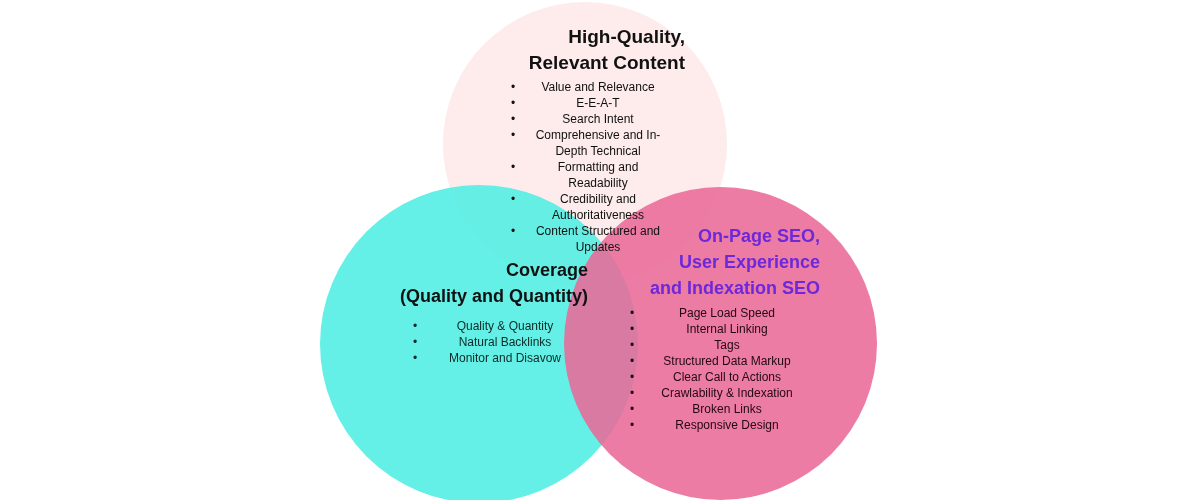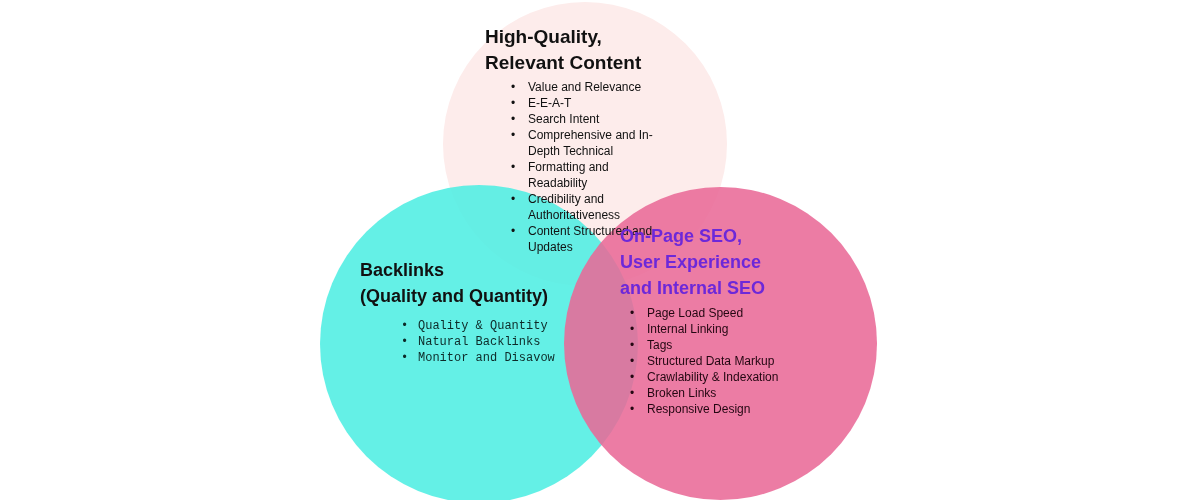--- a/index.html
+++ b/index.html
@@ -1,29 +1,29 @@
 <!DOCTYPE html>
 <html><head>
 <meta charset="utf-8">
 <style>
   html,body{margin:0;padding:0;}
   body{width:1200px;height:500px;background:#ffffff;position:relative;overflow:hidden;font-family:"Liberation Sans",sans-serif;}
   .circle{position:absolute;border-radius:50%;}
   #c-top{left:443px;top:2px;width:284px;height:284px;background:#fdeceb;}
   #c-left{left:320px;top:185px;width:318px;height:318px;background:rgba(79,238,226,0.88);}
   #c-right{left:564px;top:187px;width:313px;height:313px;background:rgba(233,105,150,0.87);}
-  .title{position:absolute;text-align:left;font-weight:bold;color:#111;line-height:26px;}
+  .title{position:absolute;text-align:right;font-weight:bold;color:#111;line-height:26px;}
   #t-top{left:485px;top:24px;width:200px;font-size:19px;}
   #t-left{left:360px;top:257px;width:228px;font-size:18px;}
   #t-right{left:620px;top:223px;width:200px;font-size:18px;color:#6d28d9;}
   ul.list{position:absolute;margin:0;padding:0;list-style:none;font-size:12px;line-height:16px;color:#111;}
-  ul.list li{position:relative;padding-left:20px;}
+  ul.list li{position:relative;padding-left:20px;text-align:center;}
   ul.list li::before{content:"•";position:absolute;left:3px;top:0;}
   #l-top{left:508px;top:79px;width:160px;}
-  #l-left{left:398px;top:318px;width:170px;color:#0d2a28;font-family:Liberation Mono, monospace;}
+  #l-left{left:410px;top:318px;width:170px;color:#0d2a28;}
   #l-right{left:627px;top:305px;width:180px;color:#240712;}
 </style>
 </head>
 <body>
 
 <div class="circle" id="c-top"></div>
 <div class="circle" id="c-left"></div>
 <div class="circle" id="c-right"></div>
 
 <div class="title" id="t-top">
@@ -34,35 +34,36 @@
   <li>Value and Relevance</li>
   <li>E-E-A-T</li>
   <li>Search Intent</li>
   <li>Comprehensive and In-Depth Technical</li>
   <li>Formatting and Readability</li>
   <li>Credibility and Authoritativeness</li>
   <li>Content Structured and Updates</li>
 </ul>
 
 <div class="title" id="t-left">
-  <div>Backlinks</div>
+  <div>Coverage</div>
   <div>(Quality and Quantity)</div>
 </div>
 <ul class="list" id="l-left">
   <li>Quality &amp; Quantity</li>
   <li>Natural Backlinks</li>
   <li>Monitor and Disavow</li>
 </ul>
 
 <div class="title" id="t-right">
   <div>On-Page SEO,</div>
   <div>User Experience</div>
-  <div>and Internal SEO</div>
+  <div>and Indexation SEO</div>
 </div>
 <ul class="list" id="l-right">
   <li>Page Load Speed</li>
   <li>Internal Linking</li>
   <li>Tags</li>
   <li>Structured Data Markup</li>
+  <li>Clear Call to Actions</li>
   <li>Crawlability &amp; Indexation</li>
   <li>Broken Links</li>
   <li>Responsive Design</li>
 </ul>
 
 </body></html>

